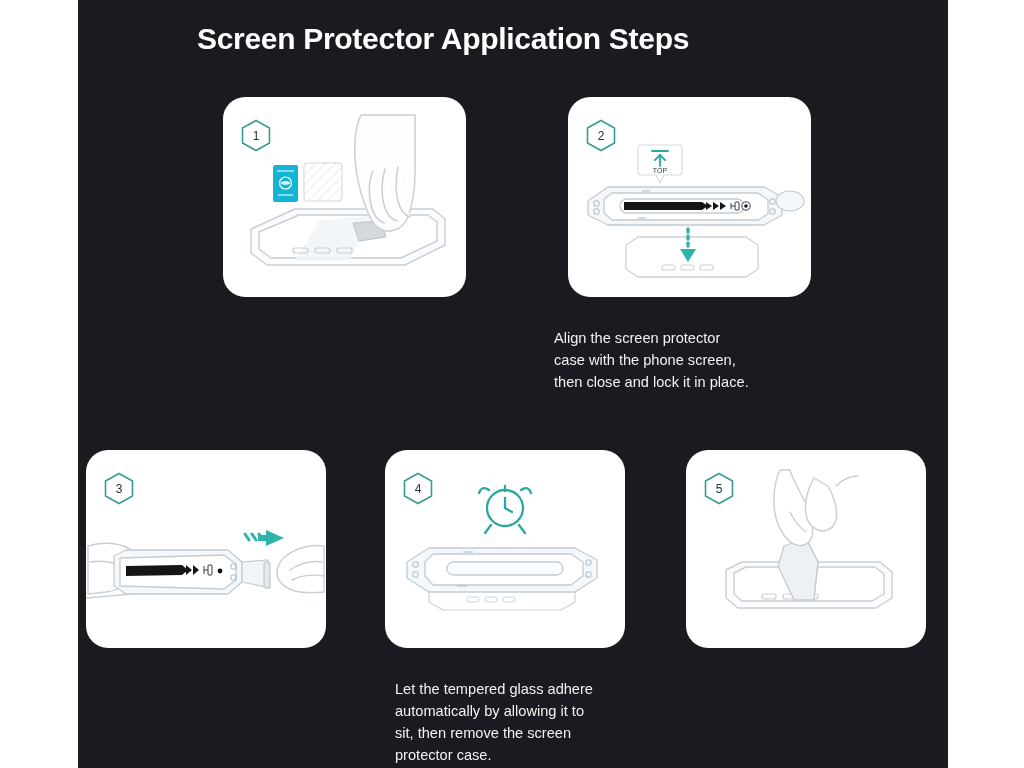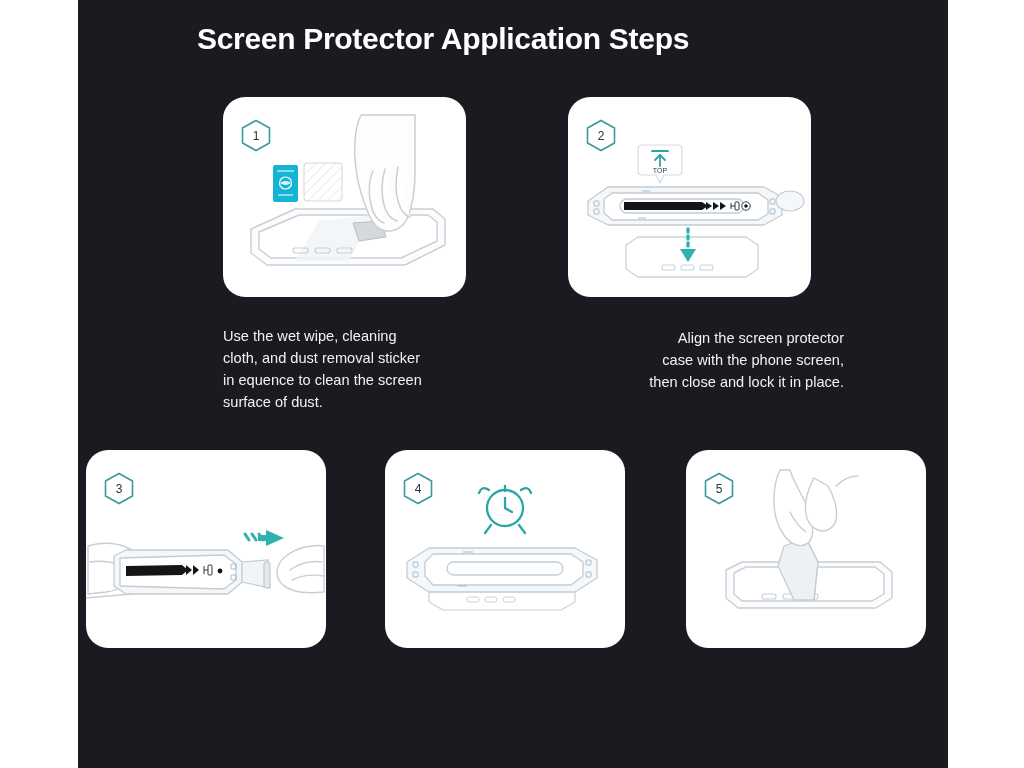--- a/index.html
+++ b/index.html
@@ -137,24 +137,20 @@
         <g fill="#ffffff" stroke="#c9ced4" stroke-width="1.5" stroke-linejoin="round" stroke-linecap="round">
           <path d="M138 18 C132 30 130 52 133 72 C135 88 140 104 146 118 C150 127 156 133 163 134
                    C172 135 180 130 184 122 C190 108 192 92 192 76 L192 18 Z" fill="#fdfdfe"></path>
           <path d="M150 74 C146 82 145 96 148 108 C150 117 155 124 161 126"></path>
           <path d="M162 72 C159 82 158 96 161 108 C163 116 168 122 174 124"></path>
           <path d="M175 70 C173 80 172 93 175 104 C177 112 181 118 187 120"></path>
         </g>
       </svg>
     </div>
 
-    <div class="caption" style="left:145px; top:325px; width:270px;">Use the wet wipe, cleaning
-cloth, and dust removal sticker
- in equence to clean the screen
-surface of dust.</div>
 
     <div class="card" style="left:490px; top:97px; width:243px; height:200px;">
       <div class="badge">
         <svg width="30" height="33" viewBox="0 0 30 33">
           <polygon points="15,1.5 28.5,9 28.5,24 15,31.5 1.5,24 1.5,9" fill="none" stroke="#3a9a96" stroke-width="1.6"></polygon>
         </svg>
         <span>2</span>
       </div>
       <svg class="art" viewBox="0 0 243 200">
 
@@ -212,21 +208,21 @@
           <rect x="26" y="104" width="5" height="5" rx="1"></rect>
           <rect x="26" y="112" width="5" height="5" rx="1"></rect>
           <rect x="202" y="102" width="5" height="5" rx="1"></rect>
           <rect x="202" y="112" width="5" height="5" rx="1"></rect>
         </g>
 
         <ellipse cx="222" cy="104" rx="14" ry="10" fill="#f4f8fb" stroke="#c4cbd2" stroke-width="1.2"></ellipse>
       </svg>
     </div>
 
-    <div class="caption" style="left:496px; top:327px; width:270px;text-align:right;">Align the screen protector
+    <div class="caption" style="left:476px; top:327px; width:270px;">Align the screen protector
 case with the phone screen,
 then close and lock it in place.</div>
 
     <div class="card" style="left:8px; top:450px; width:240px; height:198px;">
       <div class="badge">
         <svg width="30" height="33" viewBox="0 0 30 33">
           <polygon points="15,1.5 28.5,9 28.5,24 15,31.5 1.5,24 1.5,9" fill="none" stroke="#3a9a96" stroke-width="1.6"></polygon>
         </svg>
         <span>3</span>
       </div>
@@ -317,20 +313,24 @@
           <line x1="78" y1="102" x2="88" y2="102"></line>
           <line x1="72" y1="136" x2="82" y2="136"></line>
           <rect x="28" y="112" width="5" height="5" rx="1"></rect>
           <rect x="28" y="122" width="5" height="5" rx="1"></rect>
           <rect x="201" y="110" width="5" height="5" rx="1"></rect>
           <rect x="201" y="122" width="5" height="5" rx="1"></rect>
         </g>
       </svg>
     </div>
 
+    <div class="caption" style="left:317px; top:678px; width:270px;">Let the tempered glass adhere
+automatically by allowing it to
+sit, then remove the screen
+protector case.</div>
 
     <div class="card" style="left:608px; top:450px; width:240px; height:198px;">
       <div class="badge">
         <svg width="30" height="33" viewBox="0 0 30 33">
           <polygon points="15,1.5 28.5,9 28.5,24 15,31.5 1.5,24 1.5,9" fill="none" stroke="#3a9a96" stroke-width="1.6"></polygon>
         </svg>
         <span>5</span>
       </div>
       <svg class="art" viewBox="0 0 240 198">
 

